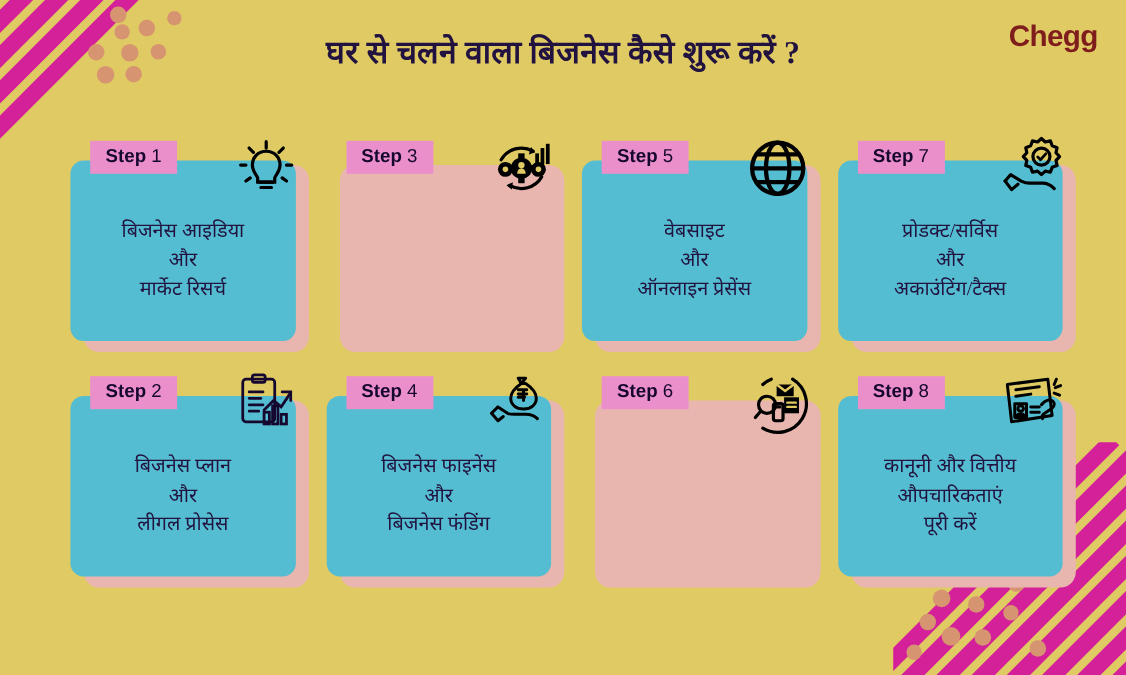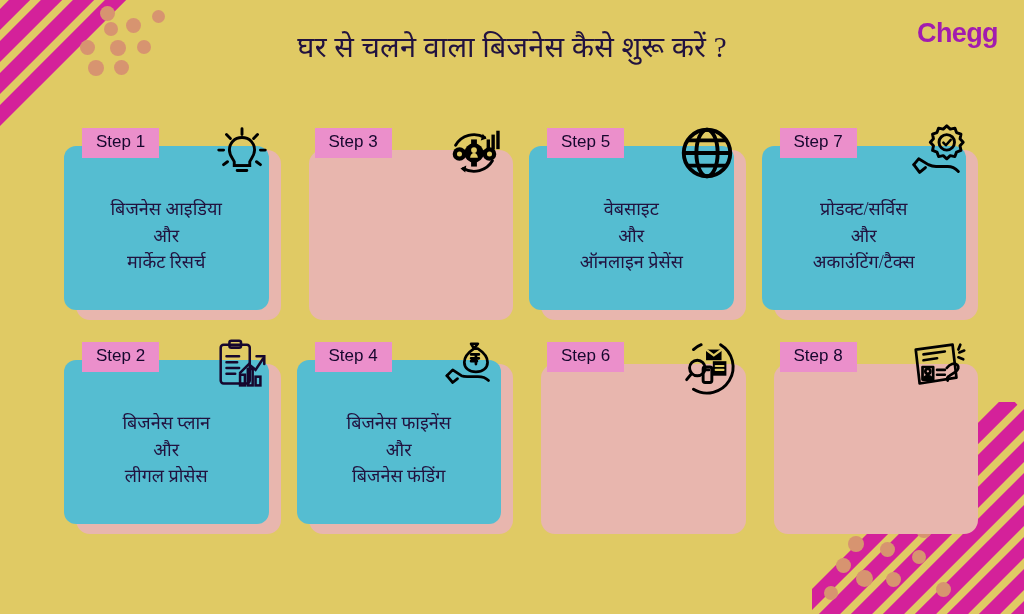--- a/index.html
+++ b/index.html
@@ -20,26 +20,26 @@
     transform:rotate(45deg);transform-origin:center;left:0;top:-70px;
   }
   .dots{position:absolute;pointer-events:none;}
   .dots span{position:absolute;border-radius:50%;background:#d79470;display:block;}
   .dots-tl{left:0;top:0;width:210px;height:140px;}
   .dots-br{right:0;bottom:0;width:230px;height:150px;}
 
   
   .title{
     position:absolute;left:0;right:0;top:26px;text-align:center;
-    font-size:29px;font-weight:normal;color:#21123f;letter-spacing:.2px;
+    font-size:29px;font-weight:bold;color:#21123f;letter-spacing:.2px;
     font-family:"Liberation Serif","DejaVu Serif",serif;
   }
   .brand{
     position:absolute;right:26px;top:18px;
-    font-size:27px;font-weight:bold;color:#a21caf;letter-spacing:-.6px;
+    font-size:27px;font-weight:bold;color:#7f1d1d;letter-spacing:-.6px;
   }
 
   
   .grid{position:absolute;left:64px;top:128px;width:908px;
         display:grid;grid-template-columns:repeat(4,1fr);
         column-gap:22px;row-gap:32px;}
   .cell{position:relative;height:182px;}
 
   .shadow{
     position:absolute;left:12px;top:22px;right:-6px;bottom:-10px;
@@ -50,21 +50,21 @@
     background:#55bdd1;border-radius:12px;
     display:flex;align-items:center;justify-content:center;
     padding:26px 10px 10px 10px;box-sizing:border-box;
   }
   .step-tag{
     position:absolute;left:18px;top:0;z-index:4;
     background:#eb8fcb;color:#16072e;
     padding:5px 14px 6px 14px;
     font-size:17px;line-height:1.1;white-space:nowrap;
   }
-  .step-tag b{font-weight:normal;}
+  .step-tag b{font-weight:bold;}
   .step-tag em{font-style:normal;font-weight:400;}
   .icon{
     position:absolute;right:2px;top:-6px;width:62px;height:62px;z-index:5;
   }
   .icon svg{width:100%;height:100%;display:block;}
   .card-text{
     font-family:"Liberation Serif","DejaVu Serif",serif;
     font-size:18px;line-height:1.48;color:#21123f;text-align:center;
     white-space:pre-line;
   }
@@ -283,20 +283,25 @@
           <rect x="38" y="26" width="14" height="15" fill="#000" stroke="none"></rect>
           <path d="M41 31h8M41 35h8" stroke="#e0ca64" stroke-width="2.2"></path>
           <rect x="28" y="32" width="9" height="16" rx="2"></rect>
           <path d="M31 35h3"></path>
         </svg>
       </div>
     </div>
 
     <div class="cell">
       <div class="shadow"></div>
+      <div class="card">
+        <div class="card-text">कानूनी और वित्तीय
+औपचारिकताएं
+पूरी करें</div>
+      </div>
       <div class="step-tag">
         <b>Step</b>
         <em>8</em>
       </div>
       <div class="icon">
         <svg viewBox="0 0 64 64" fill="none" stroke="#000" stroke-width="2.8" stroke-linejoin="round" stroke-linecap="round">
           <path d="M8 14l38-5 4 34-38 6z"></path>
           <path d="M16 19l22-3M16 25l14-2"></path>
           <rect x="15" y="32" width="11" height="13"></rect>
           <circle cx="20.5" cy="36.5" r="2.6"></circle>

